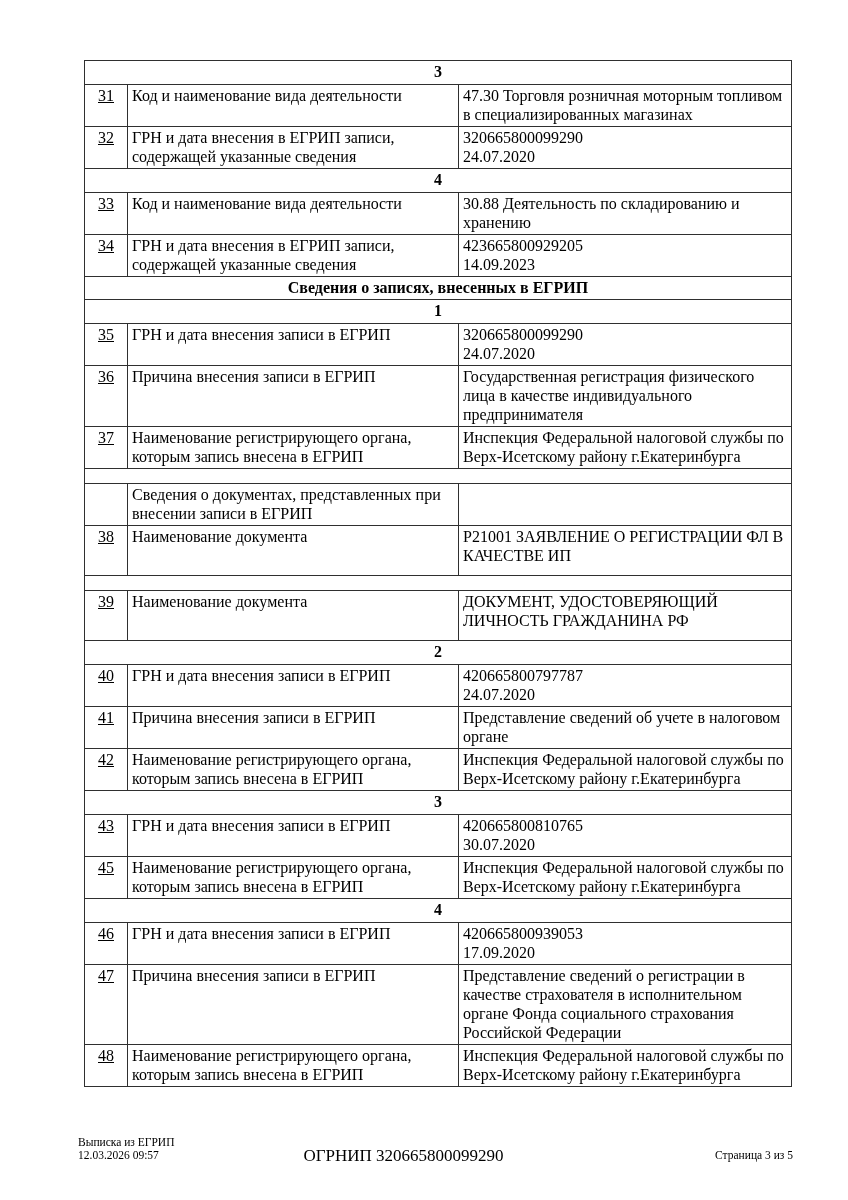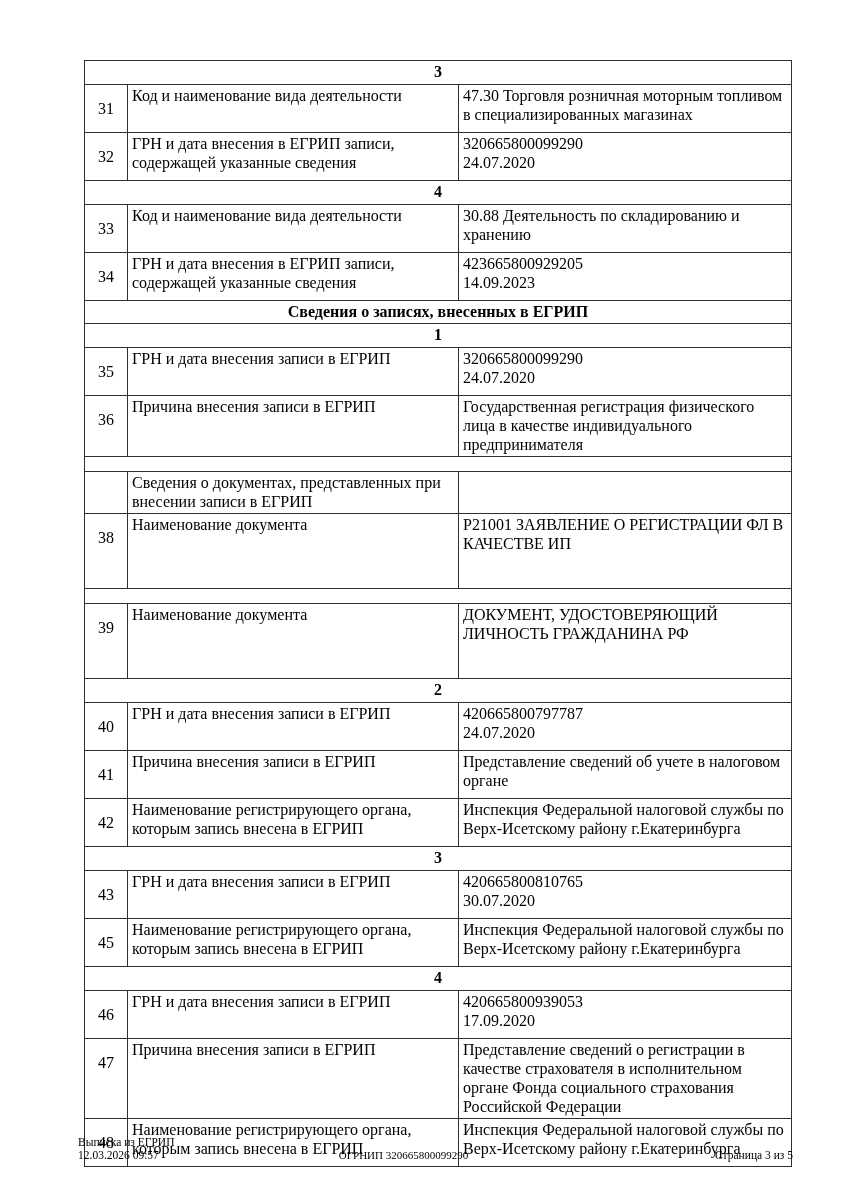--- a/index.html
+++ b/index.html
@@ -32,21 +32,22 @@
   table.doc td {
     border: 1px solid #2f2f2f;
     vertical-align: top;
     font-size: 16px;
     line-height: 19px;
     padding: 1px 4px 2px 4px;
     word-wrap: break-word;
   }
   table.doc td.num {
     text-align: center;
-    padding: 14px 2px;
+    padding: 1px 2px;
+    text-decoration: underline;
   }
   table.doc td.value {
     white-space: pre-line;
   }
   table.doc tr.group td,
   table.doc tr.section td {
     text-align: center;
     font-weight: bold;
     height: 20px;
     padding: 1px 2px 2px 2px;
@@ -63,21 +64,21 @@
     top: 1136px;
     font-size: 11.5px;
     line-height: 13px;
   }
   .footer-center {
     position: absolute;
     left: 0;
     top: 1149px;
     width: 807px;
     text-align: center;
-    font-size: 11px;
+    font-size: 17px;
     line-height: 13px;
   }
   .footer-right {
     position: absolute;
     right: 55px;
     top: 1149px;
     font-size: 11.5px;
     line-height: 13px;
   }
 </style>
@@ -131,20 +132,25 @@
           <td class="num">35</td>
           <td class="label">ГРН и дата внесения записи в ЕГРИП</td>
           <td class="value">320665800099290
 24.07.2020</td>
         </tr>
         <tr class="data">
           <td class="num">36</td>
           <td class="label">Причина внесения записи в ЕГРИП</td>
           <td class="value">Государственная регистрация физического лица в качестве индивидуального предпринимателя</td>
         </tr>
+        <tr class="data">
+          <td class="num">37</td>
+          <td class="label">Наименование регистрирующего органа, которым запись внесена в ЕГРИП</td>
+          <td class="value">Инспекция Федеральной налоговой службы по Верх-Исетскому району г.Екатеринбурга</td>
+        </tr>
         <tr class="spacer">
           <td colspan="3"></td>
         </tr>
         <tr class="data">
           <td class="num"></td>
           <td class="label">Сведения о документах, представленных при внесении записи в ЕГРИП</td>
           <td class="value"></td>
         </tr>
         <tr class="data tall">
           <td class="num">38</td>

